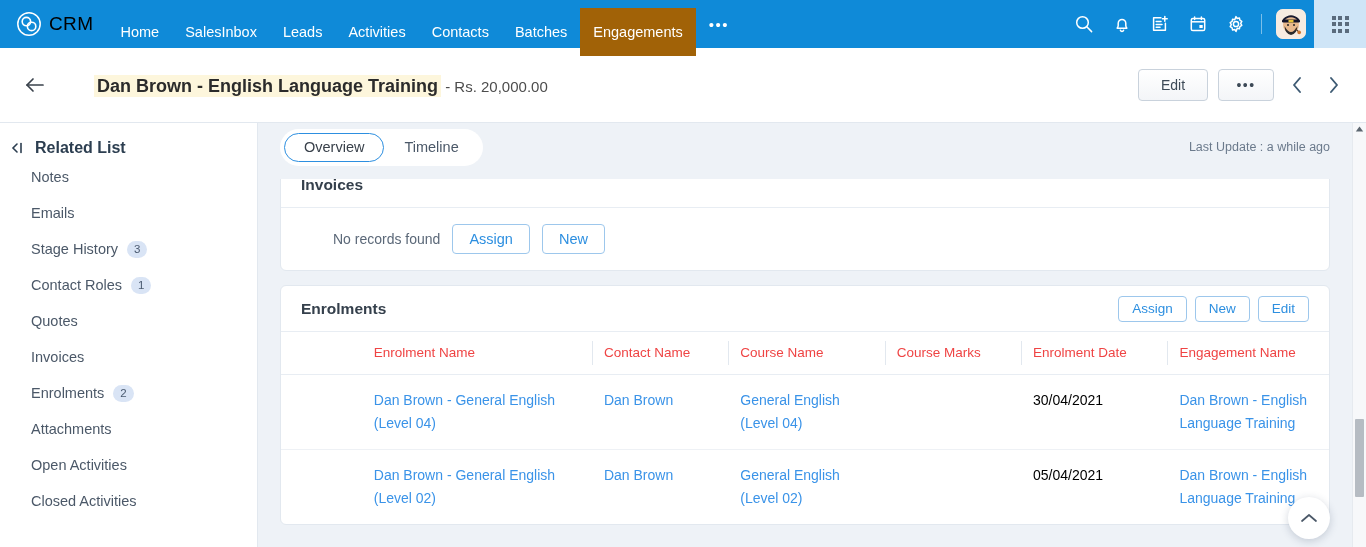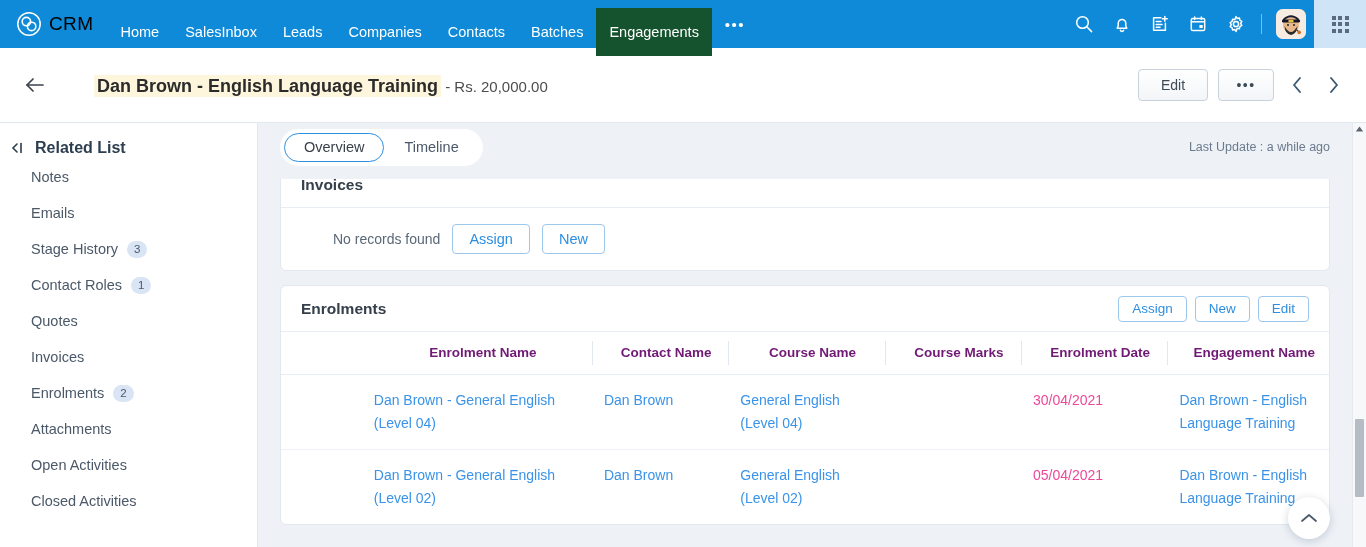--- a/index.html
+++ b/index.html
@@ -25,21 +25,21 @@
   .brand-text {
     color: #000000; font-size: 19px; letter-spacing: .4px;
     font-weight: 400;
   }
   .nav-items { display: flex; align-items: flex-start; height: 32px; }
   .nav-item {
     display: flex; align-items: center; padding: 0 13px;
     color: #ffffff; font-size: 14.5px; height: 48px;
     white-space: nowrap; cursor: pointer;
   }
-  .nav-item.active { background: #14532d; }
+  .nav-item.active { background: #a16207; }
   .nav-more {
     display: flex; align-items: center; justify-content: center;
     width: 46px; height: 48px; color: #ffffff; cursor: pointer;
     font-size: 15px; letter-spacing: 1.5px;
   }
   .nav-right {
     margin-left: auto; display: flex; align-items: center;
     height: 48px;
   }
   .nav-icon {
@@ -181,38 +181,38 @@
   }
   .norec-text { font-size: 14px; color: #5b6878; }
   .lbtn-lg {
     border: 1px solid #9dc7ec; background: #ffffff; color: #2d8fe0;
     border-radius: 4px; height: 30px; padding: 0 16px;
     font-size: 14.5px; cursor: pointer; font-family: inherit;
   }
 
   table.enr { width: 100%; border-collapse: collapse; table-layout: fixed; }
   table.enr th {
-    font-size: 13.5px; color: #701a75; font-weight: bold;
-    text-align: center; padding: 12px 0 12px 0; height: 42px;
+    font-size: 13.5px; color: #ef4444; font-weight: normal;
+    text-align: left; padding: 12px 0 12px 0; height: 42px;
     border-bottom: 1px solid #e8edf3; position: relative;
     vertical-align: middle;
   }
   table.enr th .thlabel { padding-left: 12px; display: block; }
   table.enr th.divided::before {
     content: ""; position: absolute; left: 0; top: 9px; bottom: 9px;
     width: 1px; background: #e2e8ef;
   }
   table.enr td {
     font-size: 14px; padding: 14px 10px 14px 12px;
     vertical-align: top; border-bottom: 1px solid #eef1f5;
     line-height: 23px;
   }
   table.enr tr:last-child td { border-bottom: none; }
   .lnk { color: #3a93e8; cursor: pointer; }
-  .plain { color: #ec4899; }
+  .plain { color: #000000; }
   .col-spacer { width: 80px; }
 
   
   .fab {
     position: absolute; right: 22px; bottom: 8px;
     width: 42px; height: 42px; border-radius: 50%;
     background: #ffffff; box-shadow: 0 2px 8px rgba(40,60,90,.22);
     display: flex; align-items: center; justify-content: center;
     cursor: pointer; z-index: 5;
   }
@@ -241,21 +241,21 @@
       <circle cx="13" cy="13" r="11.2" fill="none" stroke="#ffffff" stroke-width="1.5"></circle>
       <ellipse cx="10.4" cy="10.6" rx="4.2" ry="4.2" fill="none" stroke="#ffffff" stroke-width="1.6"></ellipse>
       <ellipse cx="15.6" cy="15.4" rx="4.2" ry="4.2" fill="none" stroke="#ffffff" stroke-width="1.6"></ellipse>
     </svg>
     <span class="brand-text">CRM</span>
   </div>
   <div class="nav-items">
     <div class="nav-item">Home</div>
     <div class="nav-item">SalesInbox</div>
     <div class="nav-item">Leads</div>
-    <div class="nav-item">Companies</div>
+    <div class="nav-item">Activities</div>
     <div class="nav-item">Contacts</div>
     <div class="nav-item">Batches</div>
     <div class="nav-item active">Engagements</div>
   </div>
   <div class="nav-more">•••</div>
 
   <div class="nav-right">
     <div class="nav-icon">
       <svg width="20" height="20" viewBox="0 0 20 20" fill="none" stroke="#ffffff" stroke-width="1.5">
         <circle cx="8.5" cy="8.5" r="5.8"></circle>

